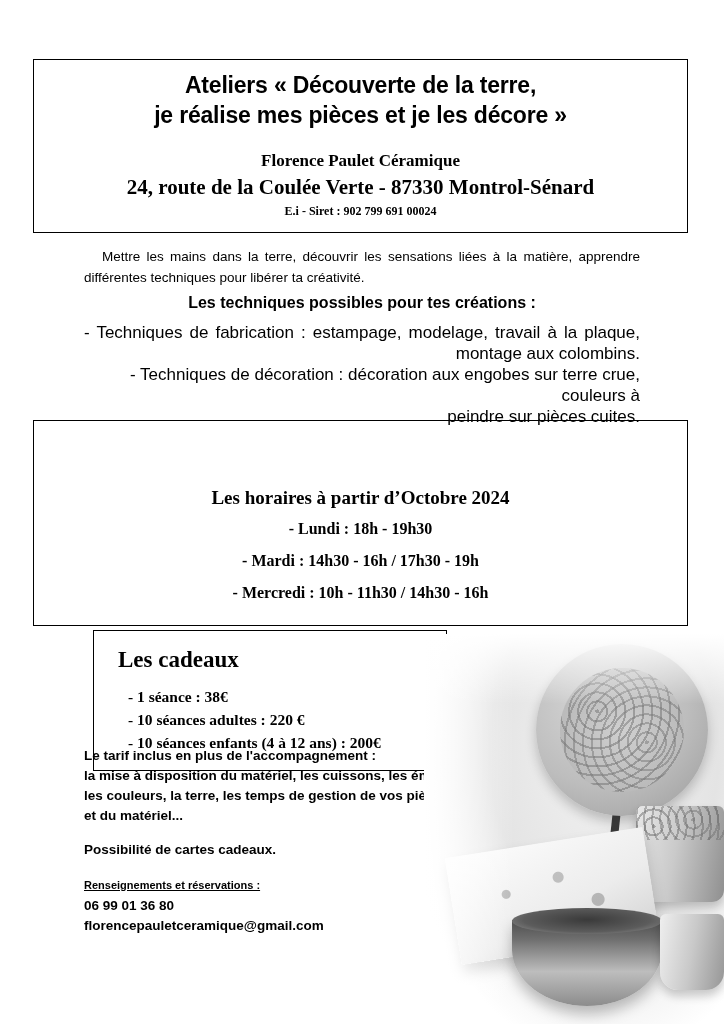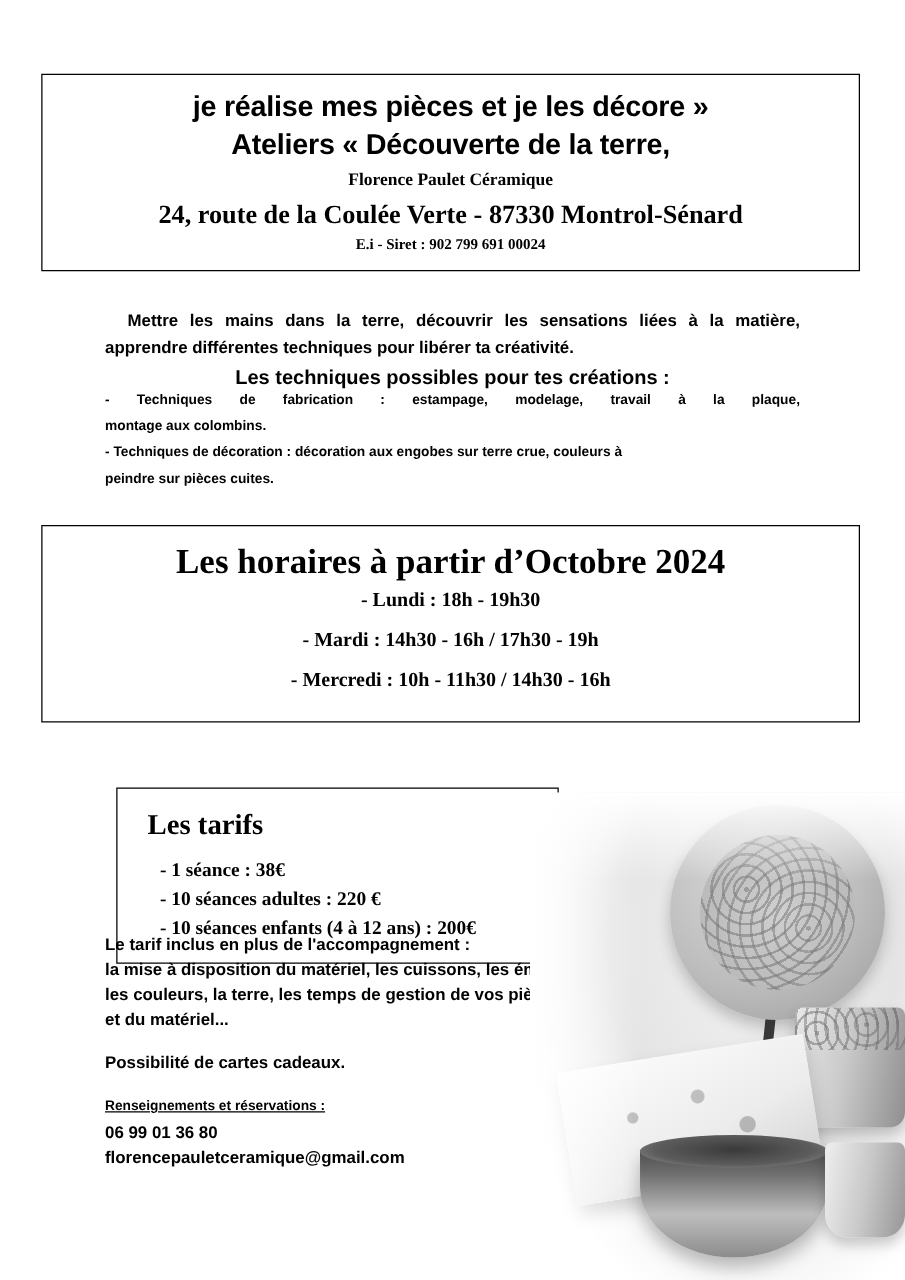--- a/index.html
+++ b/index.html
@@ -36,23 +36,23 @@
   .header-title {
     font-family: "Liberation Sans", sans-serif;
     font-weight: bold;
     font-size: 23px;
     line-height: 30px;
     letter-spacing: -0.2px;
   }
   .header-sub1 {
     font-family: "Liberation Serif", serif;
     font-weight: bold;
-    font-size: 14px;
+    font-size: 17px;
     line-height: 26px;
-    margin-top: 2px;
+    margin-top: 18px;
   }
   .header-sub2 {
     font-family: "Liberation Serif", serif;
     font-weight: bold;
     font-size: 21px;
     line-height: 26px;
   }
   .header-siret {
     font-family: "Liberation Serif", serif;
     font-weight: bold;
@@ -61,21 +61,21 @@
     margin-top: 3px;
   }
 
   
   .intro {
     position: absolute;
     left: 84px;
     top: 246px;
     width: 556px;
     font-size: 13.5px;
-    font-weight: bold;
+    font-weight: normal;
     line-height: 21px;
     text-align: justify;
   }
   .intro .indent {
     display: inline-block;
     width: 18px;
   }
 
   .tech-title {
     position: absolute;
@@ -84,50 +84,51 @@
     width: 556px;
     text-align: center;
     font-family: Liberation Sans, sans-serif;
     font-weight: bold;
     font-size: 16px;
   }
 
   .tech-list {
     position: absolute;
     left: 84px;
-    top: 310px;
+    top: 322px;
     width: 556px;
-    font-size: 11px;
-    font-weight: bold;
+    font-size: 17px;
+    font-weight: normal;
     line-height: 21px;
   }
   .tech-line-justified {
     text-align: justify;
     text-align-last: justify;
   }
   .tech-line {
-    text-align: left;
+    text-align: right;
   }
 
   
   .horaires-box {
     position: absolute;
     left: 33px;
     top: 420px;
     width: 655px;
     box-sizing: border-box;
     border: 1px solid #000;
     padding: 14px 10px 16px 10px;
     text-align: center;
   }
   .horaires-title {
     font-family: "Liberation Serif", serif;
     font-weight: bold;
-    font-size: 28px;
+    font-size: 19px;
     line-height: 30px;
+    margin-top: 48px;
   }
   .horaires-line {
     font-family: "Liberation Serif", serif;
     font-weight: bold;
     font-size: 16px;
     line-height: 32px;
   }
 
   
   .contact-note {
@@ -330,22 +331,22 @@
     background: linear-gradient(180deg, #ffffff 0%, rgba(255,255,255,0) 100%);
   }
 </style>
 </head>
 <body>
 
 <div class="page">
 
   <div class="header-box">
     <div class="header-title">
+      <div>Ateliers « Découverte de la terre,</div>
       <div>je réalise mes pièces et je les décore »</div>
-      <div>Ateliers « Découverte de la terre,</div>
     </div>
     <div class="header-sub1">Florence Paulet Céramique</div>
     <div class="header-sub2">24, route de la Coulée Verte - 87330 Montrol-Sénard</div>
     <div class="header-siret">E.i - Siret : 902 799 691 00024</div>
   </div>
 
   <div class="intro">
     <span class="indent"></span><span>Mettre les mains dans la terre, découvrir les sensations liées à la matière, apprendre différentes techniques pour libérer ta créativité.</span>
   </div>
 
@@ -360,21 +361,21 @@
 
   <div class="horaires-box">
     <div class="horaires-title">Les horaires à partir d’Octobre 2024</div>
     <div class="horaires-line">- Lundi :  18h - 19h30</div>
     <div class="horaires-line">- Mardi : 14h30 - 16h  /  17h30 - 19h</div>
     <div class="horaires-line">- Mercredi : 10h - 11h30  /  14h30 - 16h</div>
   </div>
 
 
   <div class="tarifs-box">
-    <div class="tarifs-title">Les tarifs</div>
+    <div class="tarifs-title">Les cadeaux</div>
     <div class="tarifs-item">- 1 séance : 38€</div>
     <div class="tarifs-item">- 10 séances adultes : 220 €</div>
     <div class="tarifs-item">- 10 séances enfants (4 à 12 ans) : 200€</div>
   </div>
 
   <div class="bottom-block">
     <div class="para">
       <div>Le tarif inclus en plus de l'accompagnement :</div>
       <div>la mise à disposition du matériel, les cuissons, les émaux,</div>
       <div>les couleurs, la terre, les temps de gestion de vos pièces</div>

